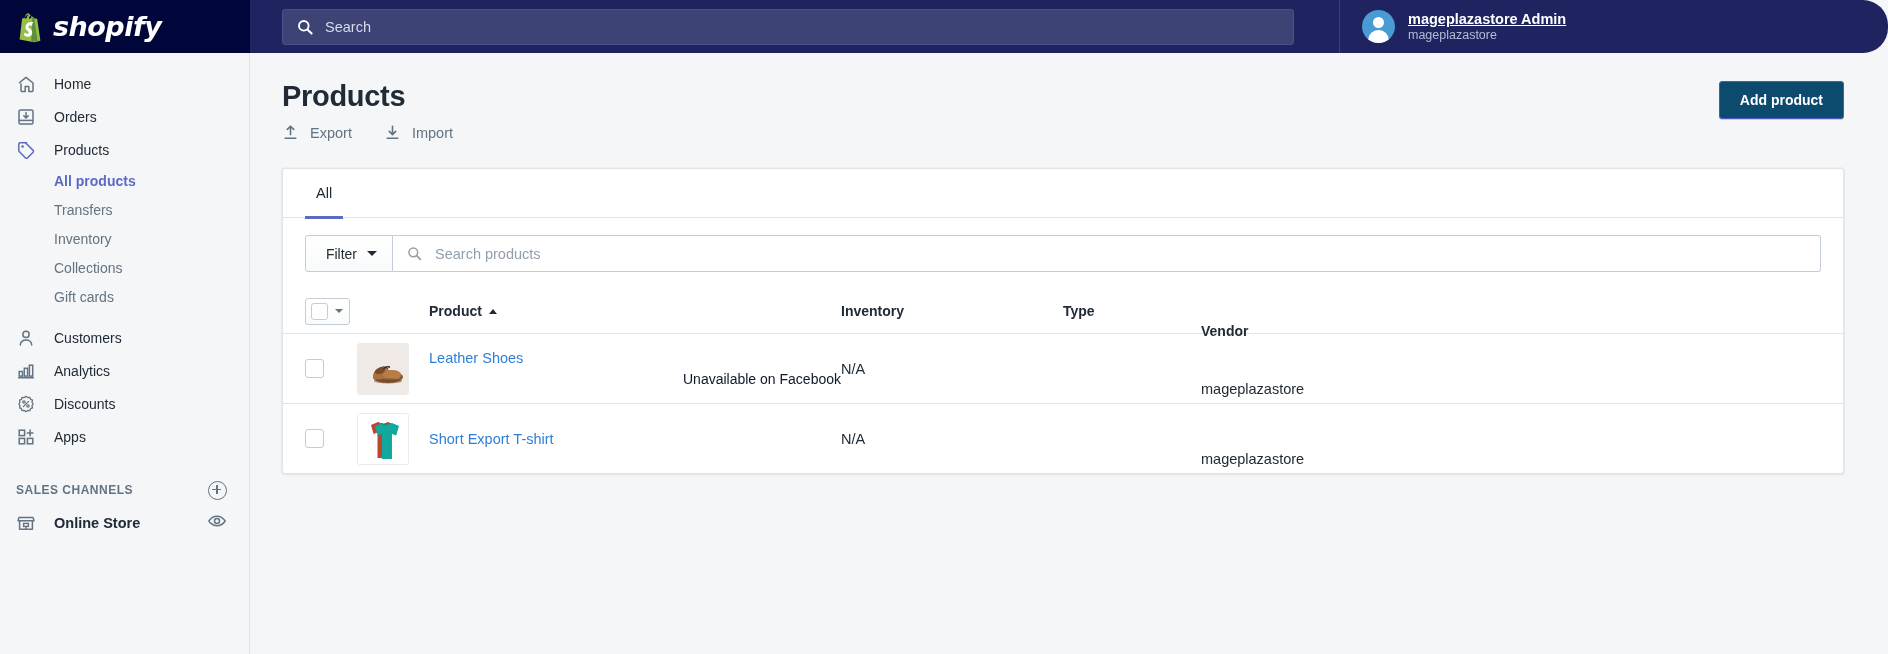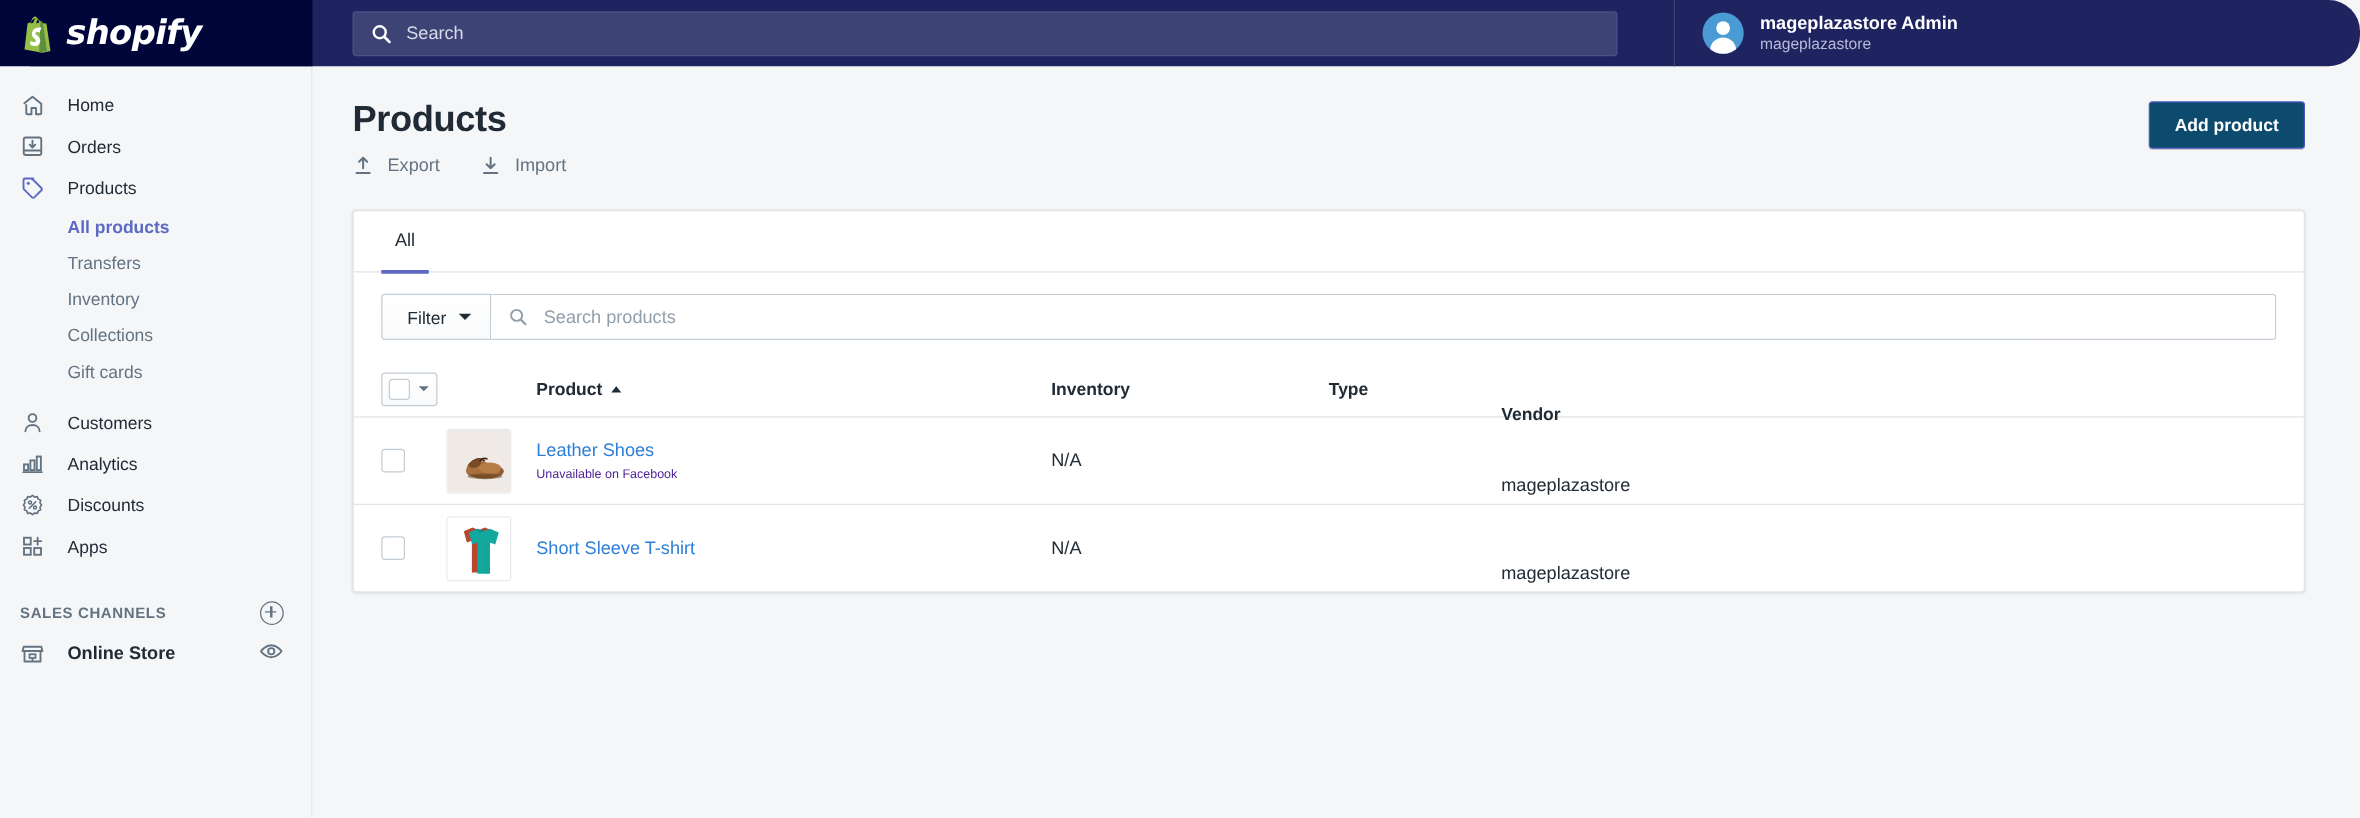--- a/index.html
+++ b/index.html
@@ -71,21 +71,21 @@
   }
   .avatar .head {
     position: absolute; width: 11px; height: 11px; border-radius: 50%;
     background: #fff; left: 11px; top: 7px;
   }
   .avatar .body {
     position: absolute; width: 21px; height: 14px;
     border-radius: 11px 11px 0 0; background: #fff; left: 6px; top: 20px;
   }
   .usertext { margin-left: 13px; line-height: 1.25; }
-  .uname { color: #ffffff; font-size: 14.5px; font-weight: bold; }
+  .uname { color: #ffffff; font-size: 14.5px; font-weight: bold; text-decoration: underline; }
   .ustore { color: #b6bad4; font-size: 12.5px; }
 
   
   .sidebar {
     position: absolute; top: 53px; left: 0;
     width: 250px; height: 601px;
     background: #f4f6f8;
     border-right: 1px solid #dfe3e8;
     padding-top: 14px;
     overflow: hidden;
@@ -274,21 +274,21 @@
   }
   .thumb {
     width: 52px; height: 52px;
     border: 1px solid #e8eaec; border-radius: 3px;
     overflow: hidden; background: #fff;
     display: flex; align-items: center; justify-content: center;
   }
   .plink {
     font-size: 14.5px; color: #2f7ed8; cursor: pointer;
   }
-  .psub { font-size: 10px; color: #4c1d95; margin-top: 5px; }
+  .psub { font-size: 14px; color: #0f172a; margin-top: 5px; text-align: right; }
   .cell { font-size: 14.5px; color: #212b36; }
 </style>
 </head>
 <body>
 
 <div class="topbar">
   <div class="brand">
     <span class="shopify-bag">
       <svg width="30" height="32" viewBox="0 0 30 32">
         <path d="M14.5 2.2c-.9 0-1.9.5-2.6 1.5-.6.9-1 2.1-1.2 3.1l-2 .6c-.6.2-.6.2-.7.8L5.6 28.6l14.5 2.6 6.3-1.5-3.2-21.6c0-.3-.2-.4-.4-.4l-2.6-.2-1.9-1.8c-.2-.2-.4-.2-.5-.2zm.1 1.5c.1 0 .2 0 .3.1-.9.4-1.8 1.4-2.2 3.3l-2.1.6c.5-1.9 1.8-4 4-4zm1.6.9c.6.3 1 1.2 1.2 2.4l-2.4.7c.2-1.5.8-2.6 1.2-3.1z" fill="#95bf46"></path>
@@ -555,21 +555,21 @@
             <svg width="50" height="50" viewBox="0 0 50 50">
               <rect width="50" height="50" fill="#ffffff"></rect>
               <path d="M13 11l7-3 5 2 5-2 7 3-2.5 9-4-1.5V44H19.5V18.5L15.5 20z" fill="#b8472f"></path>
               <path d="M17 12l7-3 5 2 5-2 7 3-2.8 9.5-4.2-1.6V45H24V19.9l-4.2 1.6z" fill="#13a89e"></path>
               <path d="M24 9.2c1.4 2.6 3.6 2.6 5 0" fill="none" stroke="#0d8c84" stroke-width="1.2"></path>
               <line x1="31" y1="20" x2="31" y2="44" stroke="#0f958c" stroke-width="0.8" opacity="0.6"></line>
             </svg>
           </span>
         </div>
         <div class="col-product">
-          <div class="plink">Short Sleeve T-shirt</div>
+          <div class="plink">Short Export T-shirt</div>
         </div>
         <div class="col-inventory cell">N/A</div>
         <div class="col-type cell"></div>
         <div class="col-vendor cell">mageplazastore</div>
       </div>
 
     </div>
   </div>
 </div>
 

